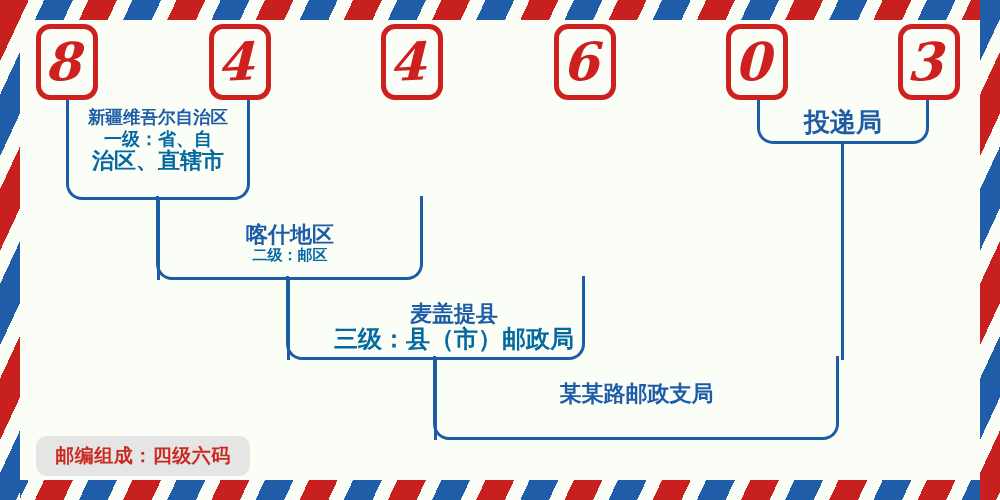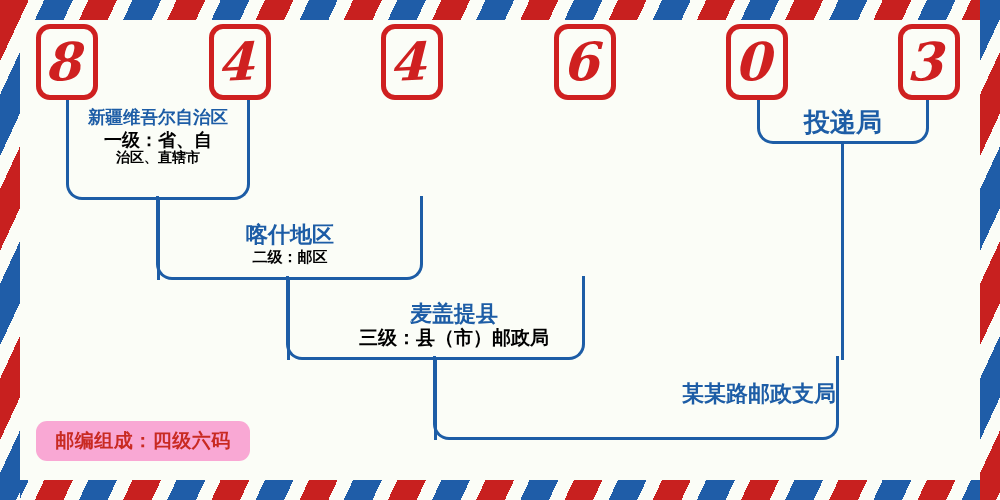--- a/index.html
+++ b/index.html
@@ -84,29 +84,29 @@
   }
 
   
   .label-block { position:absolute; text-align:center; line-height:1.14; }
   .lbl-name {
     color:#1d5da6; font-weight:700;
     font-family:"DejaVu Serif","Liberation Serif",serif;
     white-space:nowrap;
   }
   .lbl-level {
-    color:#000000; font-weight:700;
-    font-family:Liberation Sans, sans-serif;
+    color:#0369a1; font-weight:700;
+    font-family:Liberation Mono, monospace;
   }
 
   
   #legend-badge {
-    position:absolute; left:36px; top:421px;
+    position:absolute; left:36px; top:436px;
     width:214px; height:40px;
-    background:#f9a8d4; border-radius:11px;
+    background:#e5e5e5; border-radius:11px;
     display:flex; align-items:center; justify-content:center;
   }
   #legend-badge .legend-text {
     color:#c92a22; font-weight:700; font-size:19px;
     font-family:"DejaVu Serif","Liberation Serif",serif;
     letter-spacing:0.5px; white-space:nowrap;
   }
 </style>
 </head>
 <body>
@@ -137,41 +137,41 @@
       <span class="digit-glyph">0</span>
     </div>
     <div class="digit-box" style="left:898px; top:24px;">
       <span class="digit-glyph">3</span>
     </div>
 
     <div class="bracket" style="left:66px; top:100px; width:184px; height:100px;"></div>
     <div class="label-block" style="left:62px; top:108px; width:192px;">
       <div class="lbl-name" style="font-size:17.5px;">新疆维吾尔自治区</div>
       <div class="lbl-level" style="font-size:18px; margin-top:2px;">一级：省、自</div>
-      <div class="lbl-level" style="font-size:14px;">治区、直辖市</div>
+      <div class="lbl-level" style="font-size:22px;">治区、直辖市</div>
     </div>
 
     <div class="vline" style="left:157px; top:200px; height:80px;"></div>
 
     <div class="bracket" style="left:156px; top:196px; width:267px; height:84px;"></div>
     <div class="label-block" style="left:160px; top:222px; width:260px;">
       <div class="lbl-name" style="font-size:22px;text-align:center;">喀什地区</div>
       <div class="lbl-level" style="font-size:15px; margin-top:1px;">二级：邮区</div>
     </div>
     <div class="vline" style="left:287px; top:280px; height:80px;"></div>
 
     <div class="bracket" style="left:286px; top:276px; width:299px; height:84px;"></div>
     <div class="label-block" style="left:290px; top:301px; width:328px;">
       <div class="lbl-name" style="font-size:22px;">麦盖提县</div>
-      <div class="lbl-level" style="font-size:19px; margin-top:1px;">三级：县（市）邮政局</div>
+      <div class="lbl-level" style="font-size:24px; margin-top:1px;">三级：县（市）邮政局</div>
     </div>
     <div class="vline" style="left:434px; top:360px; height:80px;"></div>
 
     <div class="bracket" style="left:433px; top:356px; width:406px; height:84px;"></div>
-    <div class="label-block" style="left:437px; top:381px; width:399px;text-align:right;">
+    <div class="label-block" style="left:437px; top:381px; width:399px;">
       <div class="lbl-name" style="font-size:22px;">某某路邮政支局</div>
     </div>
 
     <div class="bracket" style="left:757px; top:100px; width:172px; height:44px;"></div>
     <div class="label-block" style="left:761px; top:108px; width:164px;">
       <div class="lbl-name" style="font-size:26px;">投递局</div>
     </div>
 
     <div class="vline" style="left:841px; top:144px; height:216px;"></div>
 

